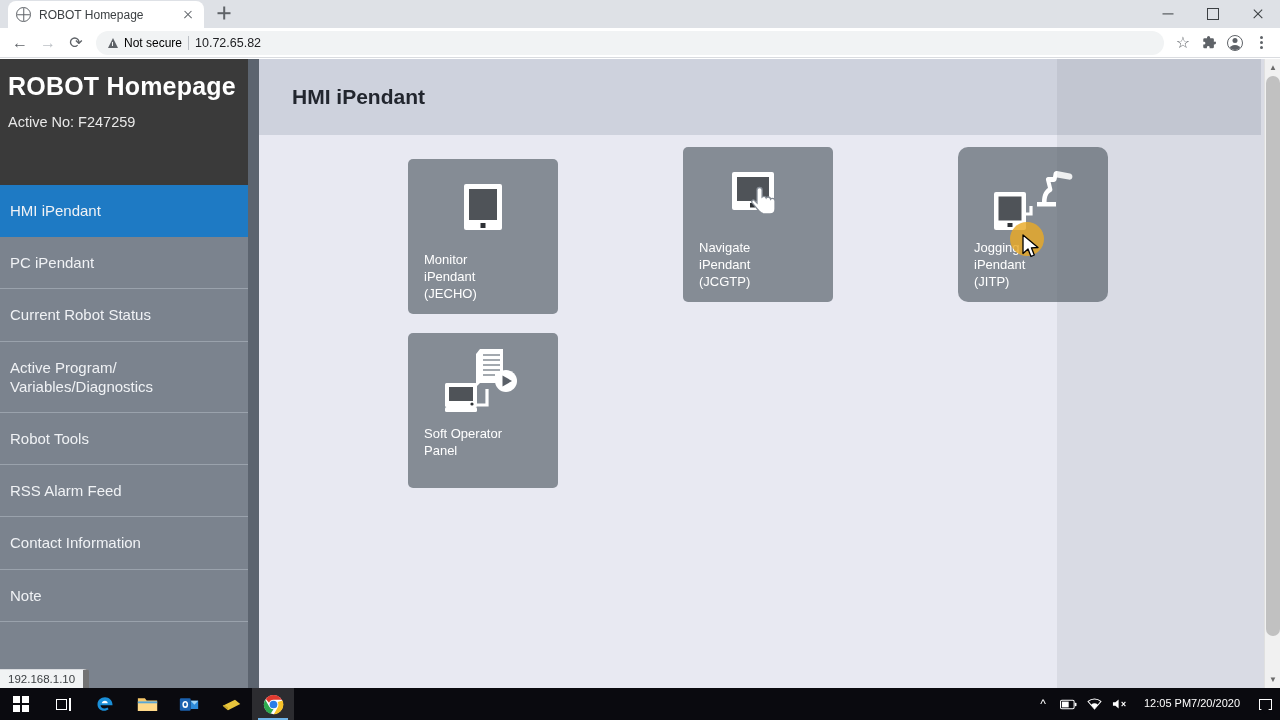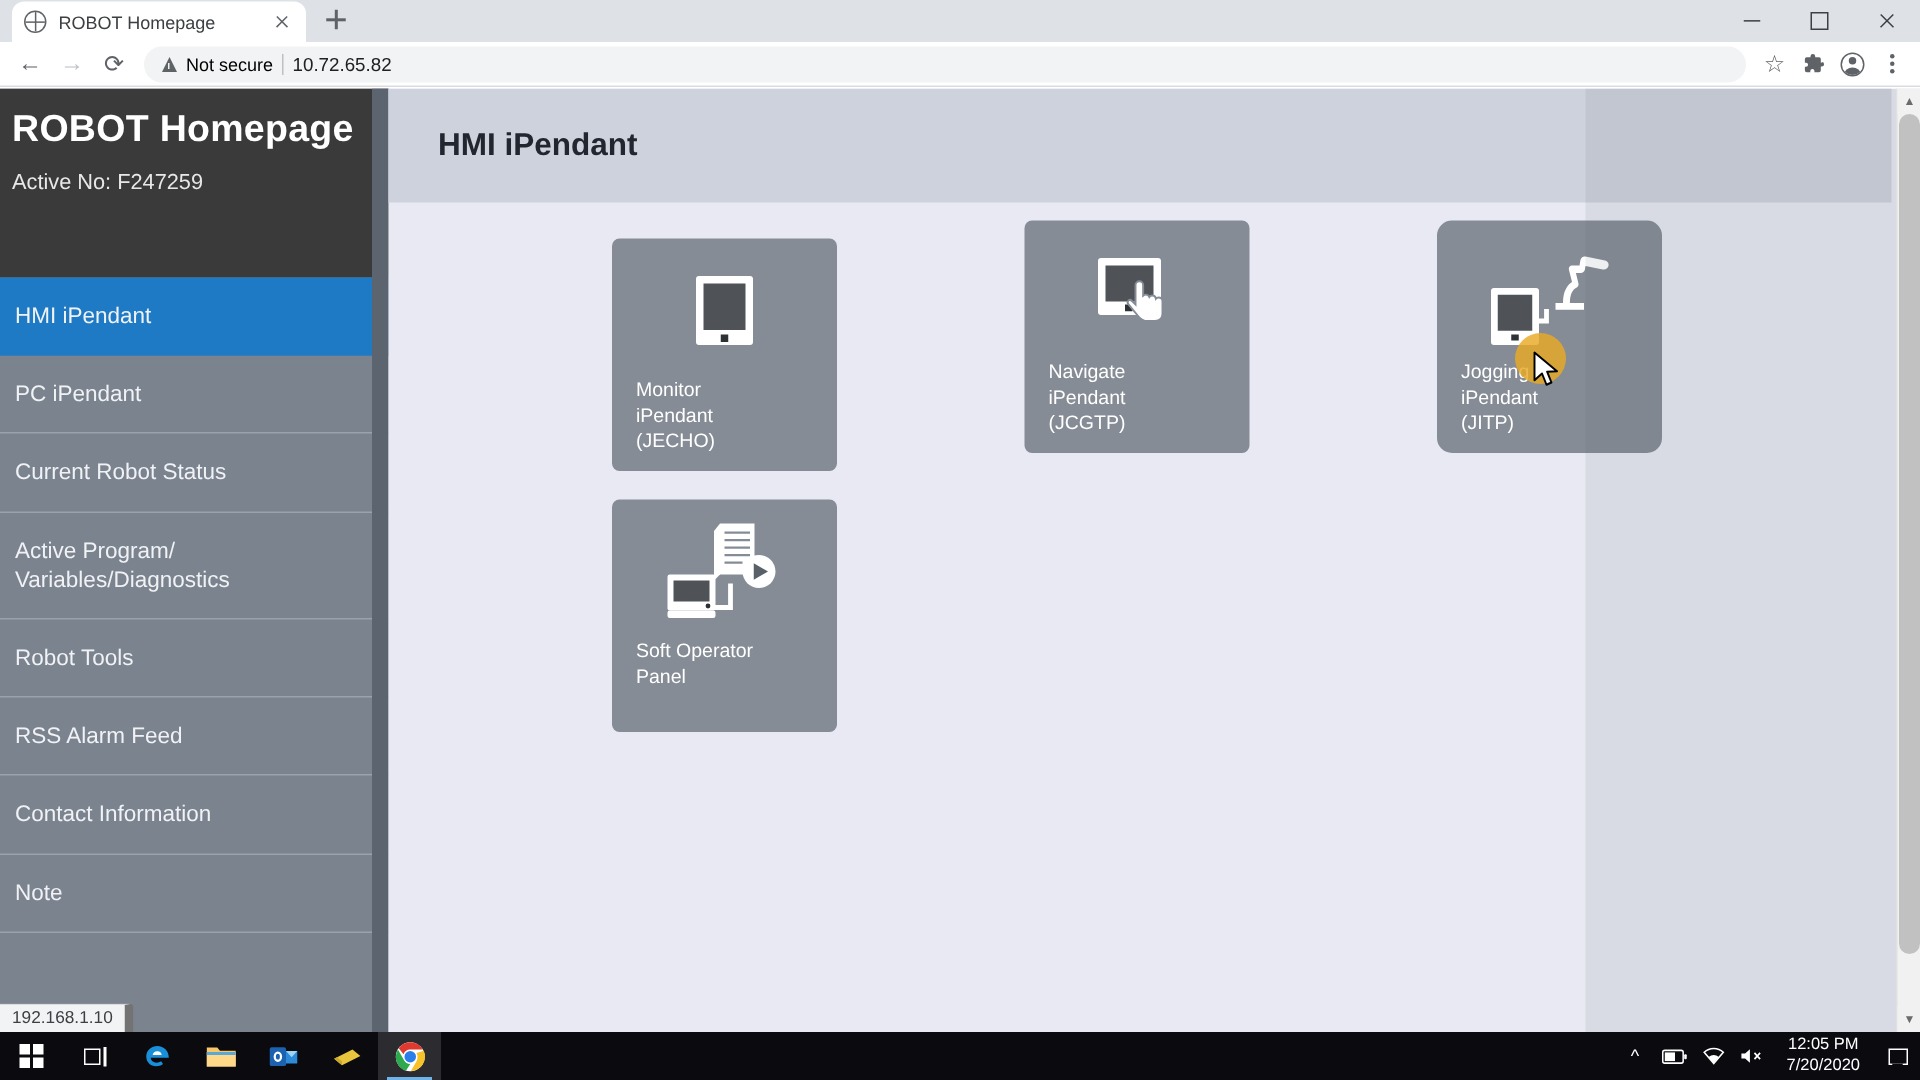--- a/index.html
+++ b/index.html
@@ -237,21 +237,21 @@
   .taskview .bar { width: 2px; height: 13px; background: #ffffff; }
   .tray {
     position: absolute; right: 0; height: 32px; display: flex; align-items: center;
     color: #ffffff; gap: 0;
   }
   .tray-ico {
     width: 26px; height: 32px; display: flex; align-items: center; justify-content: center;
     font-size: 12px; color: #ffffff; cursor: pointer;
   }
   .clock {
-    display: flex; flex-direction: column; align-items: center; justify-content: center;
+    display: flex; flex-direction: row; align-items: center; justify-content: center;
     font-size: 11px; color: #ffffff; line-height: 1.25; padding: 0 10px; cursor: pointer;
   }
   .notif {
     width: 30px; height: 32px; display: flex; align-items: center; justify-content: center;
     cursor: pointer;
   }
   .notif i {
     width: 13px; height: 11px; border: 1.3px solid #ffffff; display: block; position: relative;
   }
   .notif i::after {

